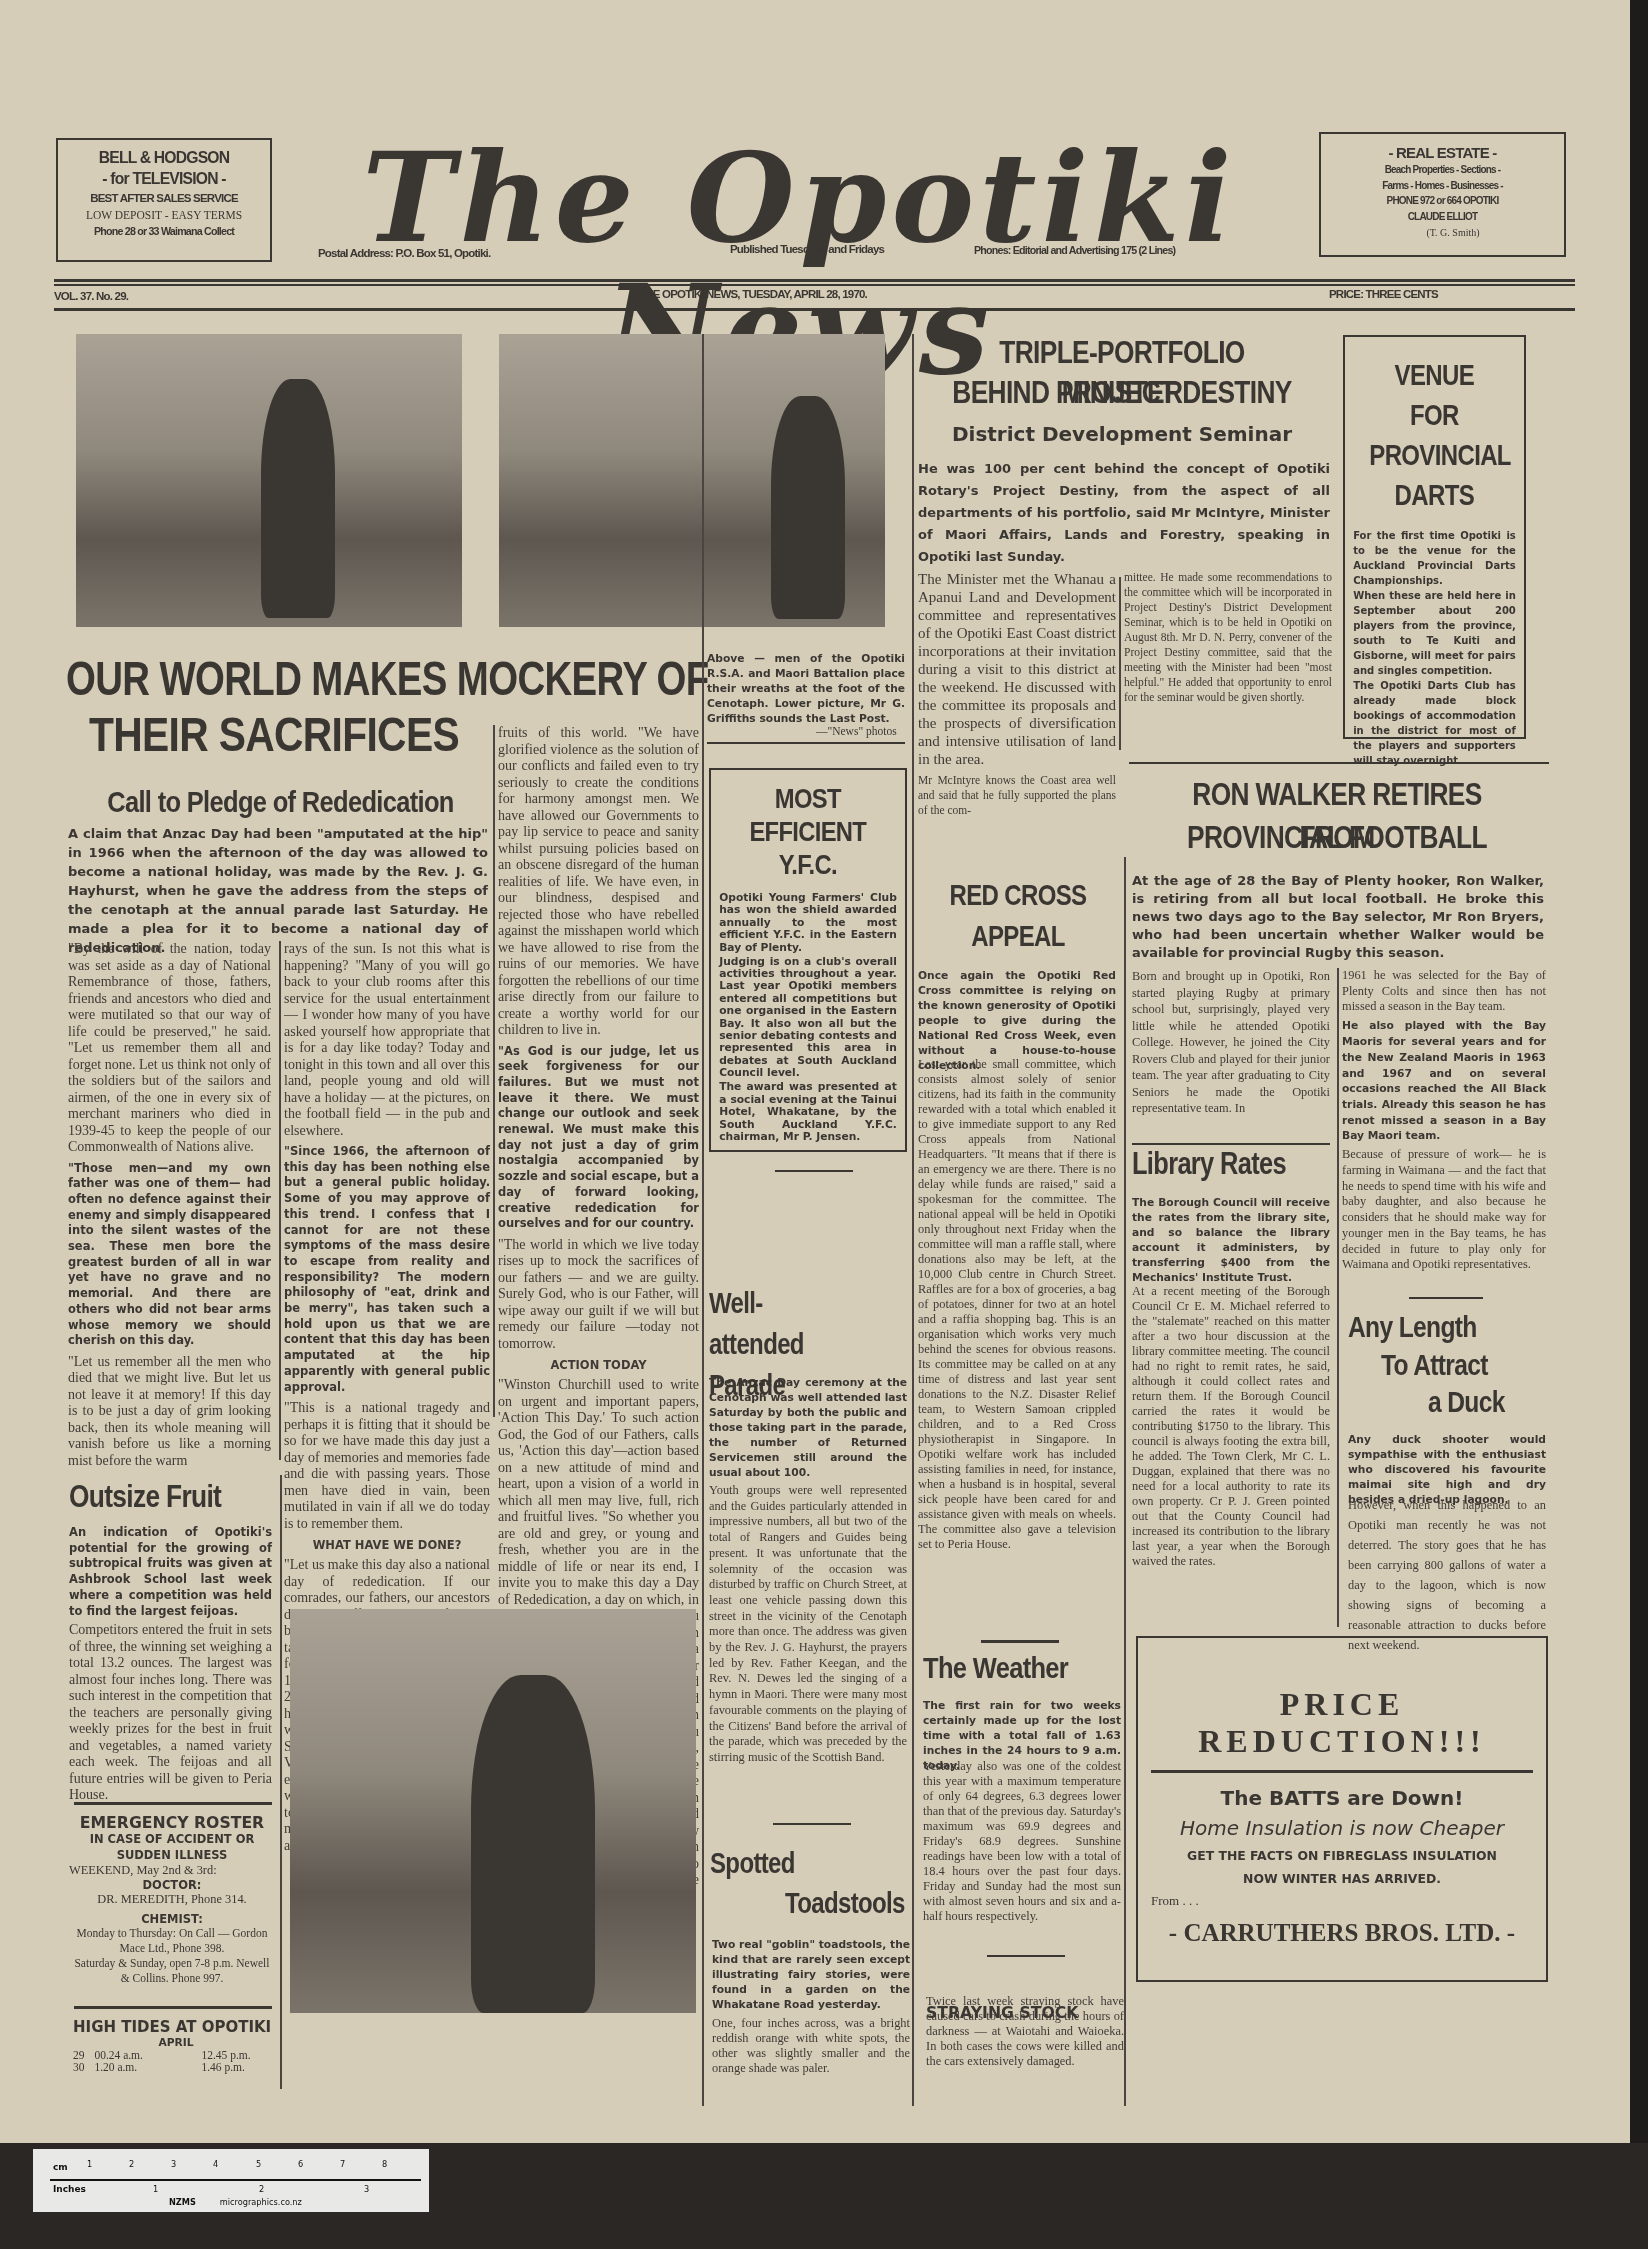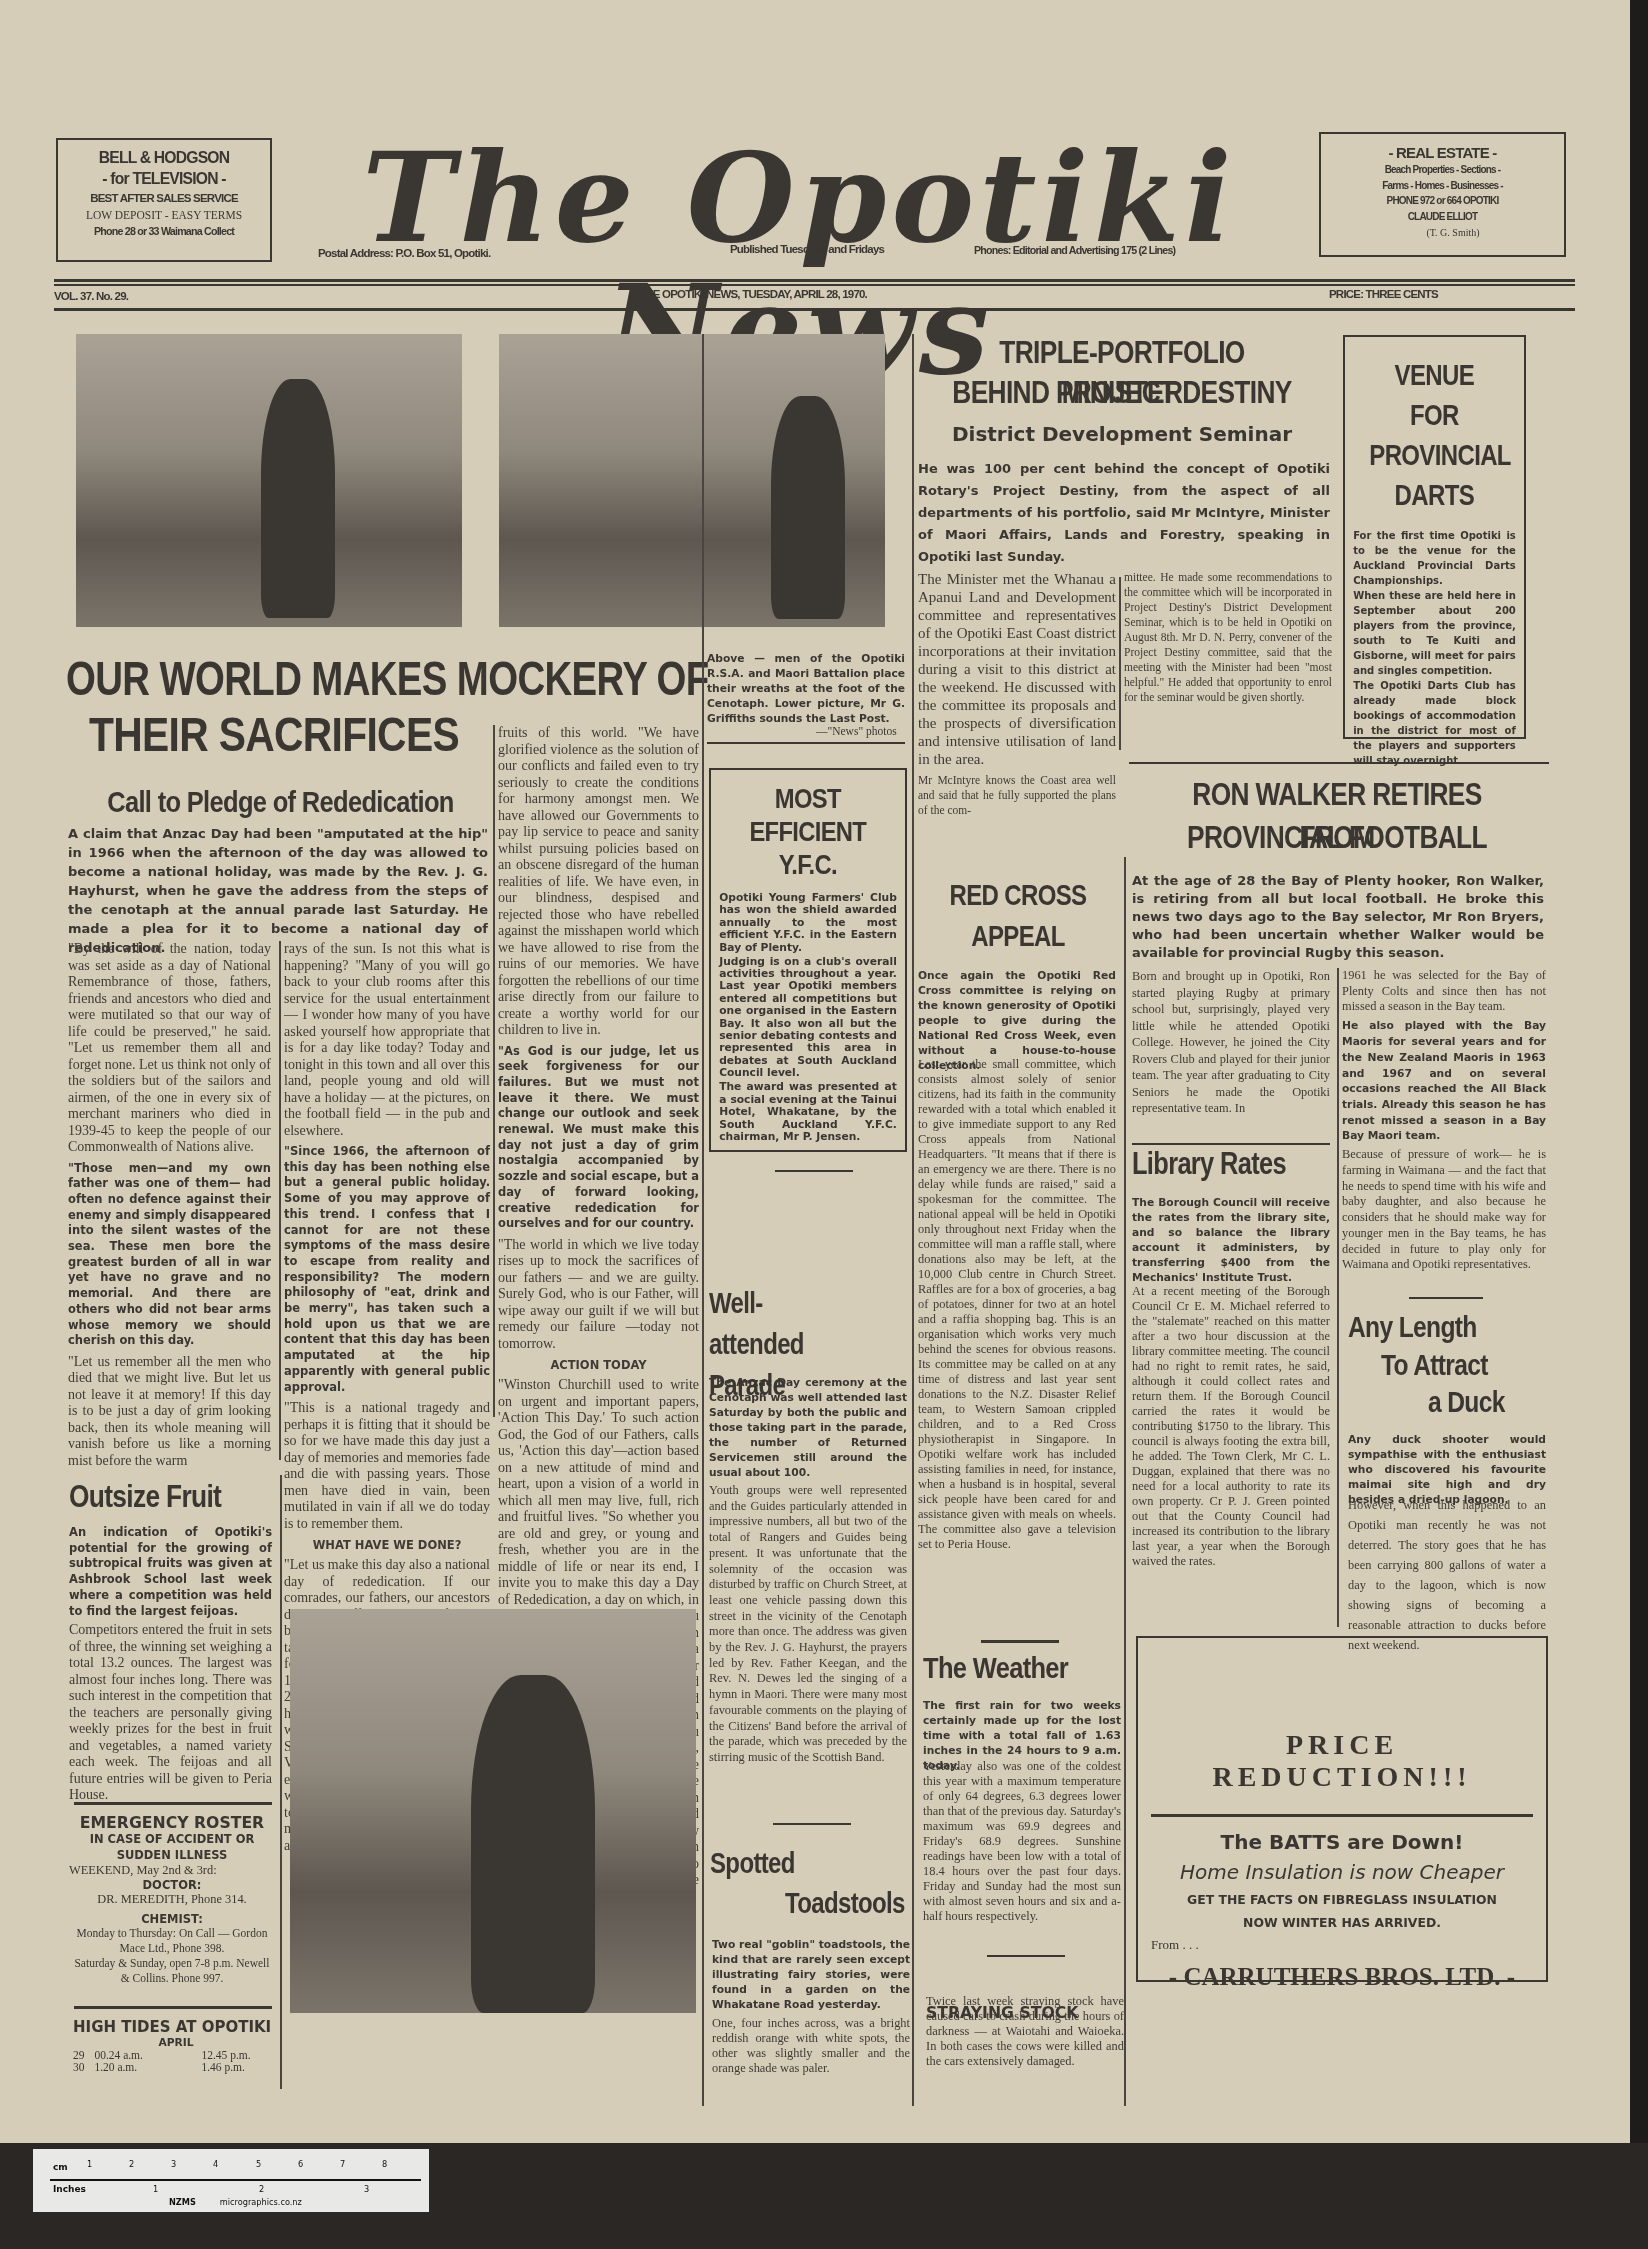--- a/index.html
+++ b/index.html
@@ -206,21 +206,21 @@
   <div class="abs body" style="left:1132px;top:1284px;width:198px;font-size:12.4px;line-height:15px;">At a recent meeting of the Borough Council Cr E. M. Michael referred to the "stalemate" reached on this matter after a two hour discussion at the library committee meeting. The council had no right to remit rates, he said, although it could collect rates and return them. If the Borough Council carried the rates it would be contributing $1750 to the library. This council is always footing the extra bill, he added. The Town Clerk, Mr C. L. Duggan, explained that there was no need for a local authority to rate its own property. Cr P. J. Green pointed out that the County Council had increased its contribution to the library last year, a year when the Borough waived the rates.</div>
   <div class="hl" style="left:1409px;top:1297px;width:74px;height:1.6px;"></div>
 
   <div class="abs cond" style="left:1348px;top:1310px;font-size:30px;transform:scaleX(0.82);">Any Length</div>
   <div class="abs cond" style="left:1381px;top:1348px;font-size:30px;transform:scaleX(0.82);">To Attract</div>
   <div class="abs cond" style="left:1428px;top:1385px;font-size:30px;transform:scaleX(0.82);">a Duck</div>
   <div class="abs lead" style="left:1348px;top:1432px;width:198px;font-size:10.7px;line-height:15px;">Any duck shooter would sympathise with the enthusiast who discovered his favourite maimai site high and dry besides a dried-up lagoon.</div>
   <div class="abs body" style="left:1348px;top:1495px;width:198px;font-size:12.4px;line-height:20px;">However, when this happened to an Opotiki man recently he was not deterred. The story goes that he has been carrying 800 gallons of water a day to the lagoon, which is now showing signs of becoming a reasonable attraction to ducks before next weekend.</div>
 
   <div class="box" style="left:1136px;top:1636px;width:412px;height:346px;text-align:center;padding:11.5px 13px;">
-    <div style="font-family:'Liberation Serif',serif;font-weight:bold;font-size:28px;letter-spacing:5px;margin-top:79px;border-bottom:3.3px solid #3a3632;padding-bottom:21px;">PRICE REDUCTION!!!</div>
+    <div style="font-family:'Liberation Serif',serif;font-weight:bold;font-size:32px;letter-spacing:5px;margin-top:36px;border-bottom:3.3px solid #3a3632;padding-bottom:10px;">PRICE REDUCTION!!!</div>
     <div class="sans" style="font-weight:bold;font-size:20px;margin-top:13px;">The BATTS are Down!</div>
     <div class="sans" style="font-style:italic;font-size:20px;margin-top:6.6px;">Home Insulation is now Cheaper</div>
     <div class="sans" style="font-weight:bold;font-size:12.4px;margin-top:8.2px;">GET THE FACTS ON FIBREGLASS INSULATION</div>
     <div class="sans" style="font-weight:bold;font-size:12.4px;margin-top:8.2px;">NOW WINTER HAS ARRIVED.</div>
     <div style="font-size:13px;text-align:left;margin-top:6.6px;">From . . .</div>
     <div style="font-family:'Liberation Serif',serif;font-weight:bold;font-size:25px;margin-top:10px;">- CARRUTHERS BROS. LTD. -</div>
   </div>
 </div>
 
 <div class="edge"></div>

